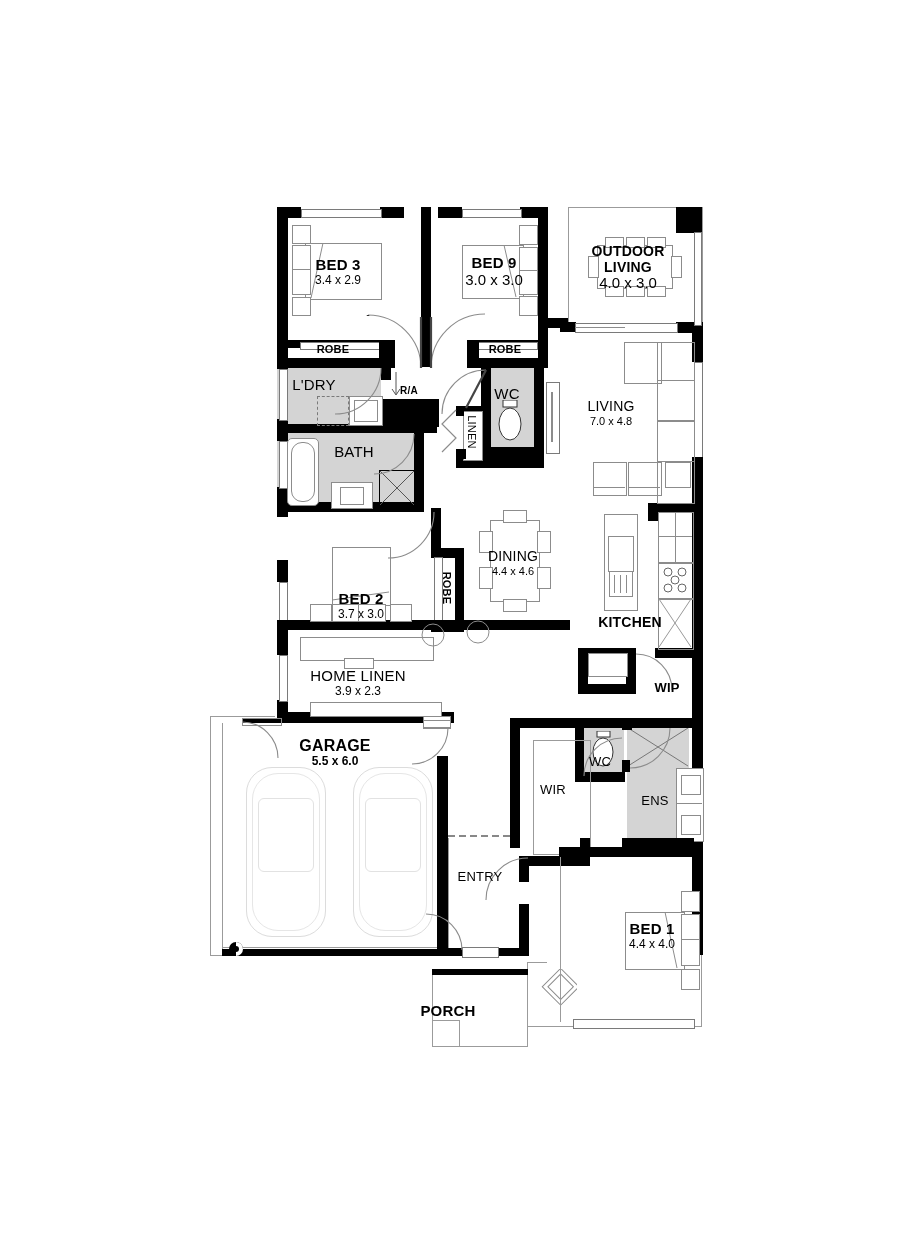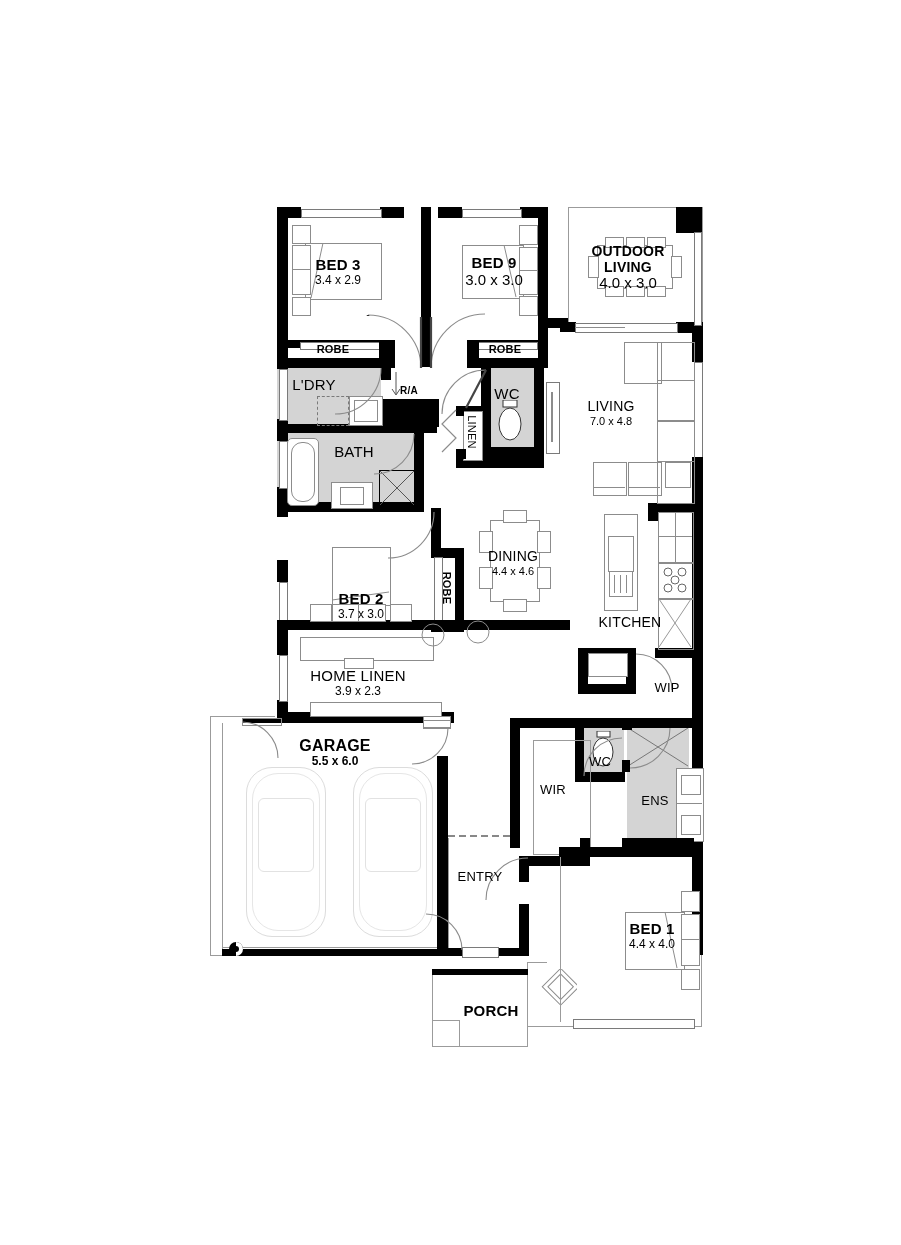--- a/index.html
+++ b/index.html
@@ -438,28 +438,28 @@
     <span class="dm" style="font-size:12px;">3.7 x 3.0</span>
   </div>
   <div class="lbl ctr" style="left:513px;top:563px;font-size:14px;">
     <span class="nm" style="font-weight:400;">DINING</span>
     <span class="dm" style="font-size:11px;">4.4 x 4.6</span>
   </div>
   <div class="lbl ctr vert" style="left:447px;top:588px;font-size:11px;">
     <span class="nm">ROBE</span>
   </div>
   <div class="lbl ctr" style="left:630px;top:623px;font-size:14px;">
-    <span class="nm" style="font-weight:400;">KITCHEN</span>
+    <span class="nm" style="font-weight:700;">KITCHEN</span>
   </div>
   <div class="lbl ctr" style="left:358px;top:683px;font-size:15px;">
     <span class="nm" style="font-weight:400;">HOME LINEN</span>
     <span class="dm" style="font-size:12px;">3.9 x 2.3</span>
   </div>
   <div class="lbl ctr" style="left:667px;top:688px;font-size:13px;">
-    <span class="nm" style="font-weight:400;">WIP</span>
+    <span class="nm" style="font-weight:700;">WIP</span>
   </div>
   <div class="lbl ctr" style="left:335px;top:753px;font-size:16px;">
     <span class="nm">GARAGE</span>
     <span class="dm" style="font-size:12px;font-weight:700;">5.5 x 6.0</span>
   </div>
   <div class="lbl ctr" style="left:600px;top:762px;font-size:13px;">
     <span class="nm" style="font-weight:400;">WC</span>
   </div>
   <div class="lbl ctr" style="left:553px;top:790px;font-size:13px;">
     <span class="nm" style="font-weight:400;">WIR</span>
@@ -467,17 +467,17 @@
   <div class="lbl ctr" style="left:655px;top:801px;font-size:13px;">
     <span class="nm" style="font-weight:400;">ENS</span>
   </div>
   <div class="lbl ctr" style="left:480px;top:877px;font-size:13px;">
     <span class="nm" style="font-weight:400;">ENTRY</span>
   </div>
   <div class="lbl ctr" style="left:652px;top:936px;font-size:15px;">
     <span class="nm">BED 1</span>
     <span class="dm" style="font-size:12px;">4.4 x 4.0</span>
   </div>
-  <div class="lbl ctr" style="left:491px;top:1011px;font-size:15px;">
+  <div class="lbl ctr" style="left:448px;top:1011px;font-size:15px;">
     <span class="nm">PORCH</span>
   </div>
 
 </div>
 
 </body></html>

